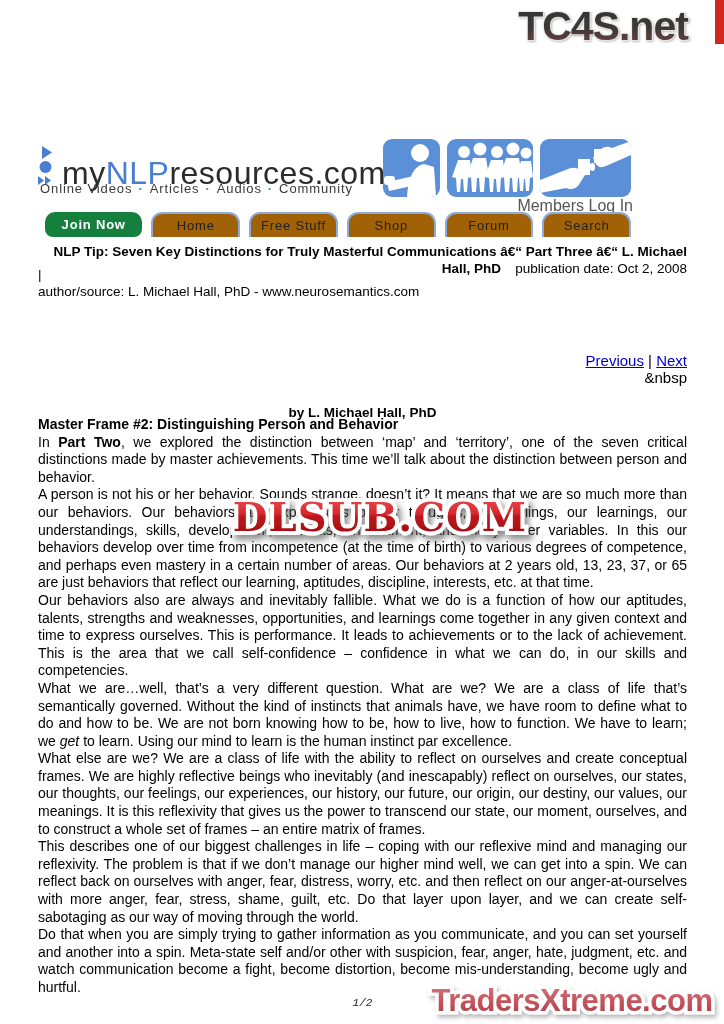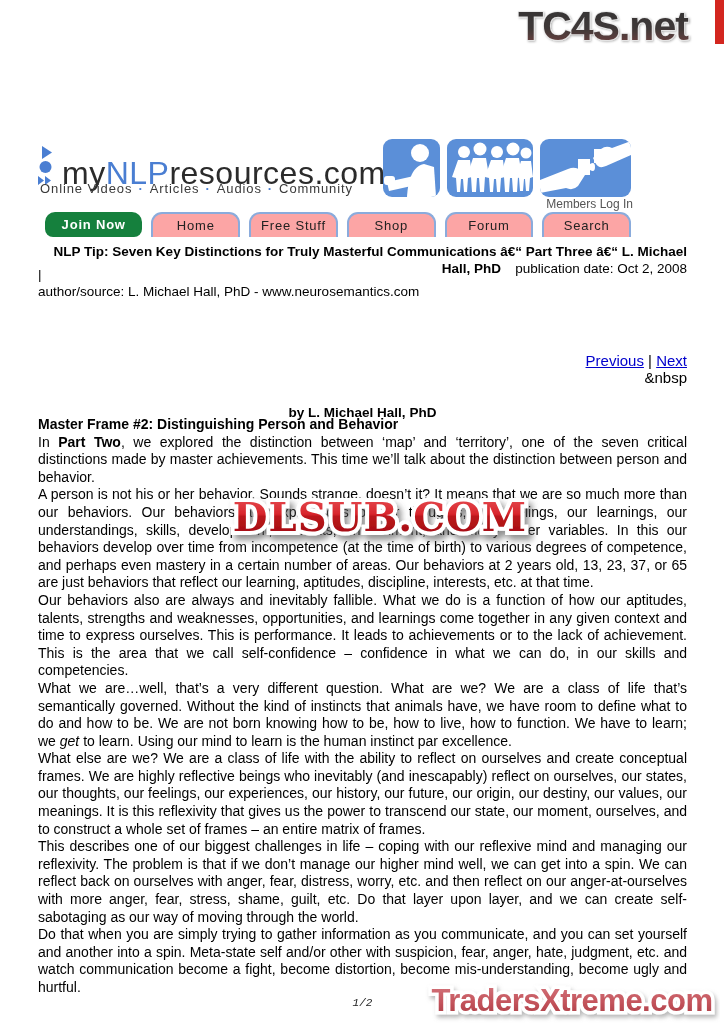--- a/index.html
+++ b/index.html
@@ -17,28 +17,28 @@
   .logo-row { top:145px; left:37px; display:flex; align-items:flex-end; cursor:pointer; }
   .logo-text { font-size:32px; letter-spacing:.5px; color:#2b2b2b; line-height:40px; margin-left:3px; }
   .logo-text .accent { color:#4a7ed2; }
   .tagline { top:181px; left:40px; font-size:13px; letter-spacing:.9px; color:#3a3a3a; }
   .tagline .sep { color:#4a7ed2; margin:0 6px; font-weight:bold; }
 
   
   .tiles { top:139px; left:383px; display:flex; gap:7px; }
   .tile { height:58px; background:#5b8fd8; border-radius:9px; overflow:hidden; }
   .tile.t1 { width:57px; } .tile.t2 { width:86px; } .tile.t3 { width:91px; }
-  .members { top:197px; right:91px; font-size:12px; color:#555; cursor:pointer; }
+  .members { top:197px; right:91px; font-size:16px; color:#555; cursor:pointer; }
 
   
   .tabs { top:212px; left:45px; width:586px; height:25px; display:flex; gap:9px; }
   .tab {
     flex:1; display:flex; align-items:center; justify-content:center;
     border:2px solid #8aabdc; border-bottom:none; border-radius:11px 11px 0 0;
-    background:#fca5a5; font-size:13px; letter-spacing:.8px; color:#222; cursor:pointer;
+    background:#a16207; font-size:13px; letter-spacing:.8px; color:#222; cursor:pointer;
     box-sizing:border-box;
   }
   .tab.active {
     flex:1.15; background:#15803d; color:#fff; font-weight:bold;
     border:none; border-radius:10px 10px 8px 8px;
   }
 
   
   .title-block { top:244px; left:38px; width:649px; text-align:right; font-size:13.5px; line-height:16.5px; }
   .title-block .t { font-weight:bold; }

